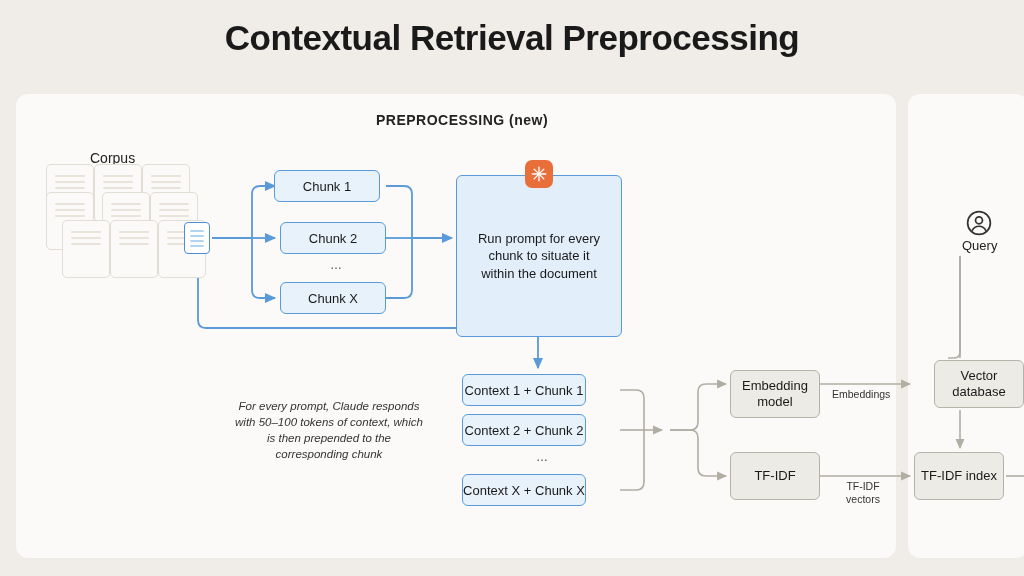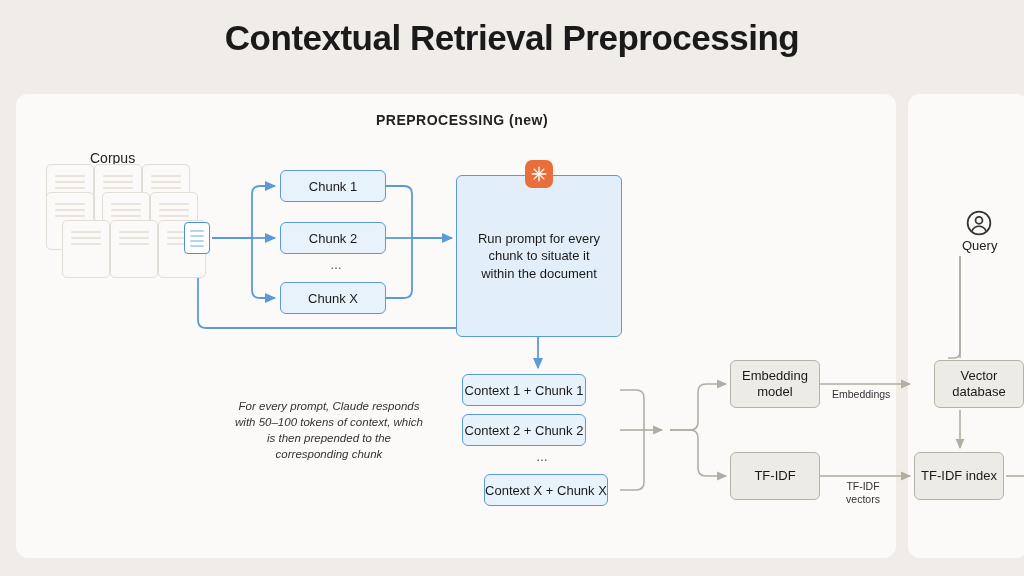--- a/index.html
+++ b/index.html
@@ -234,45 +234,45 @@
     </div>
 </div>
 
 <div class="doc-front" style="left:184px; top:222px;">
   <div class="l" style="top:7px"></div>
     <div class="l" style="top:12px"></div>
     <div class="l" style="top:17px"></div>
     <div class="l" style="top:22px"></div>
 </div>
 
-<div class="chunk-box" style="left:280px; top:170px;">Chunk 1</div>
+<div class="chunk-box" style="left:274px; top:170px;">Chunk 1</div>
 <div class="chunk-box" style="left:280px; top:222px;">Chunk 2</div>
 <div class="dots" style="left:330px; top:258px;">…</div>
 <div class="chunk-box" style="left:280px; top:282px;text-align:center;">Chunk X</div>
 
 <div class="prompt-box" style="left:456px; top:175px;">Run prompt for every chunk to situate it within the document</div>
 <div class="claude-badge" style="left:525px; top:160px;">
   <svg width="18" height="18" viewBox="0 0 24 24">
       <g stroke="#fff" stroke-width="1.8" stroke-linecap="round">
         <line x1="12" y1="3" x2="12" y2="21"></line>
         <line x1="3" y1="12" x2="21" y2="12"></line>
         <line x1="5.5" y1="5.5" x2="18.5" y2="18.5"></line>
         <line x1="18.5" y1="5.5" x2="5.5" y2="18.5"></line>
       </g>
     </svg>
 </div>
 
 <div class="ctx-box" style="left:462px; top:374px;">Context 1 + Chunk 1</div>
 <div class="ctx-box" style="left:462px; top:414px;">Context 2 + Chunk 2</div>
 <div class="dots" style="left:536px; top:450px;">…</div>
-<div class="ctx-box" style="left:484px; top:474px;">Context X + Chunk X</div>
+<div class="ctx-box" style="left:462px; top:474px;">Context X + Chunk X</div>
 
 <div class="caption" style="left:234px; top:398px;font-style:italic;">For every prompt, Claude responds with 50–100 tokens of context, which is then prepended to the corresponding chunk</div>
 
-<div class="grey-box" style="left:730px; top:360px;">Embedding model</div>
+<div class="grey-box" style="left:730px; top:370px;">Embedding model</div>
 <div class="grey-box" style="left:730px; top:452px;">TF-IDF</div>
 <div class="grey-box" style="left:914px; top:360px;margin-left:20px;">Vector database</div>
 <div class="grey-box" style="left:914px; top:452px;">TF-IDF index</div>
 
 <div class="edge-label" style="left:832px; top:388px;">Embeddings</div>
 <div class="edge-label" style="left:838px; top:480px; width:50px;">TF-IDF vectors</div>
 
 <div class="user-icon" style="left:966px; top:210px;">
   <svg width="26" height="26" viewBox="0 0 24 24" fill="none" stroke="#333" stroke-width="1.6">
     <circle cx="12" cy="12" r="10.5"></circle>

